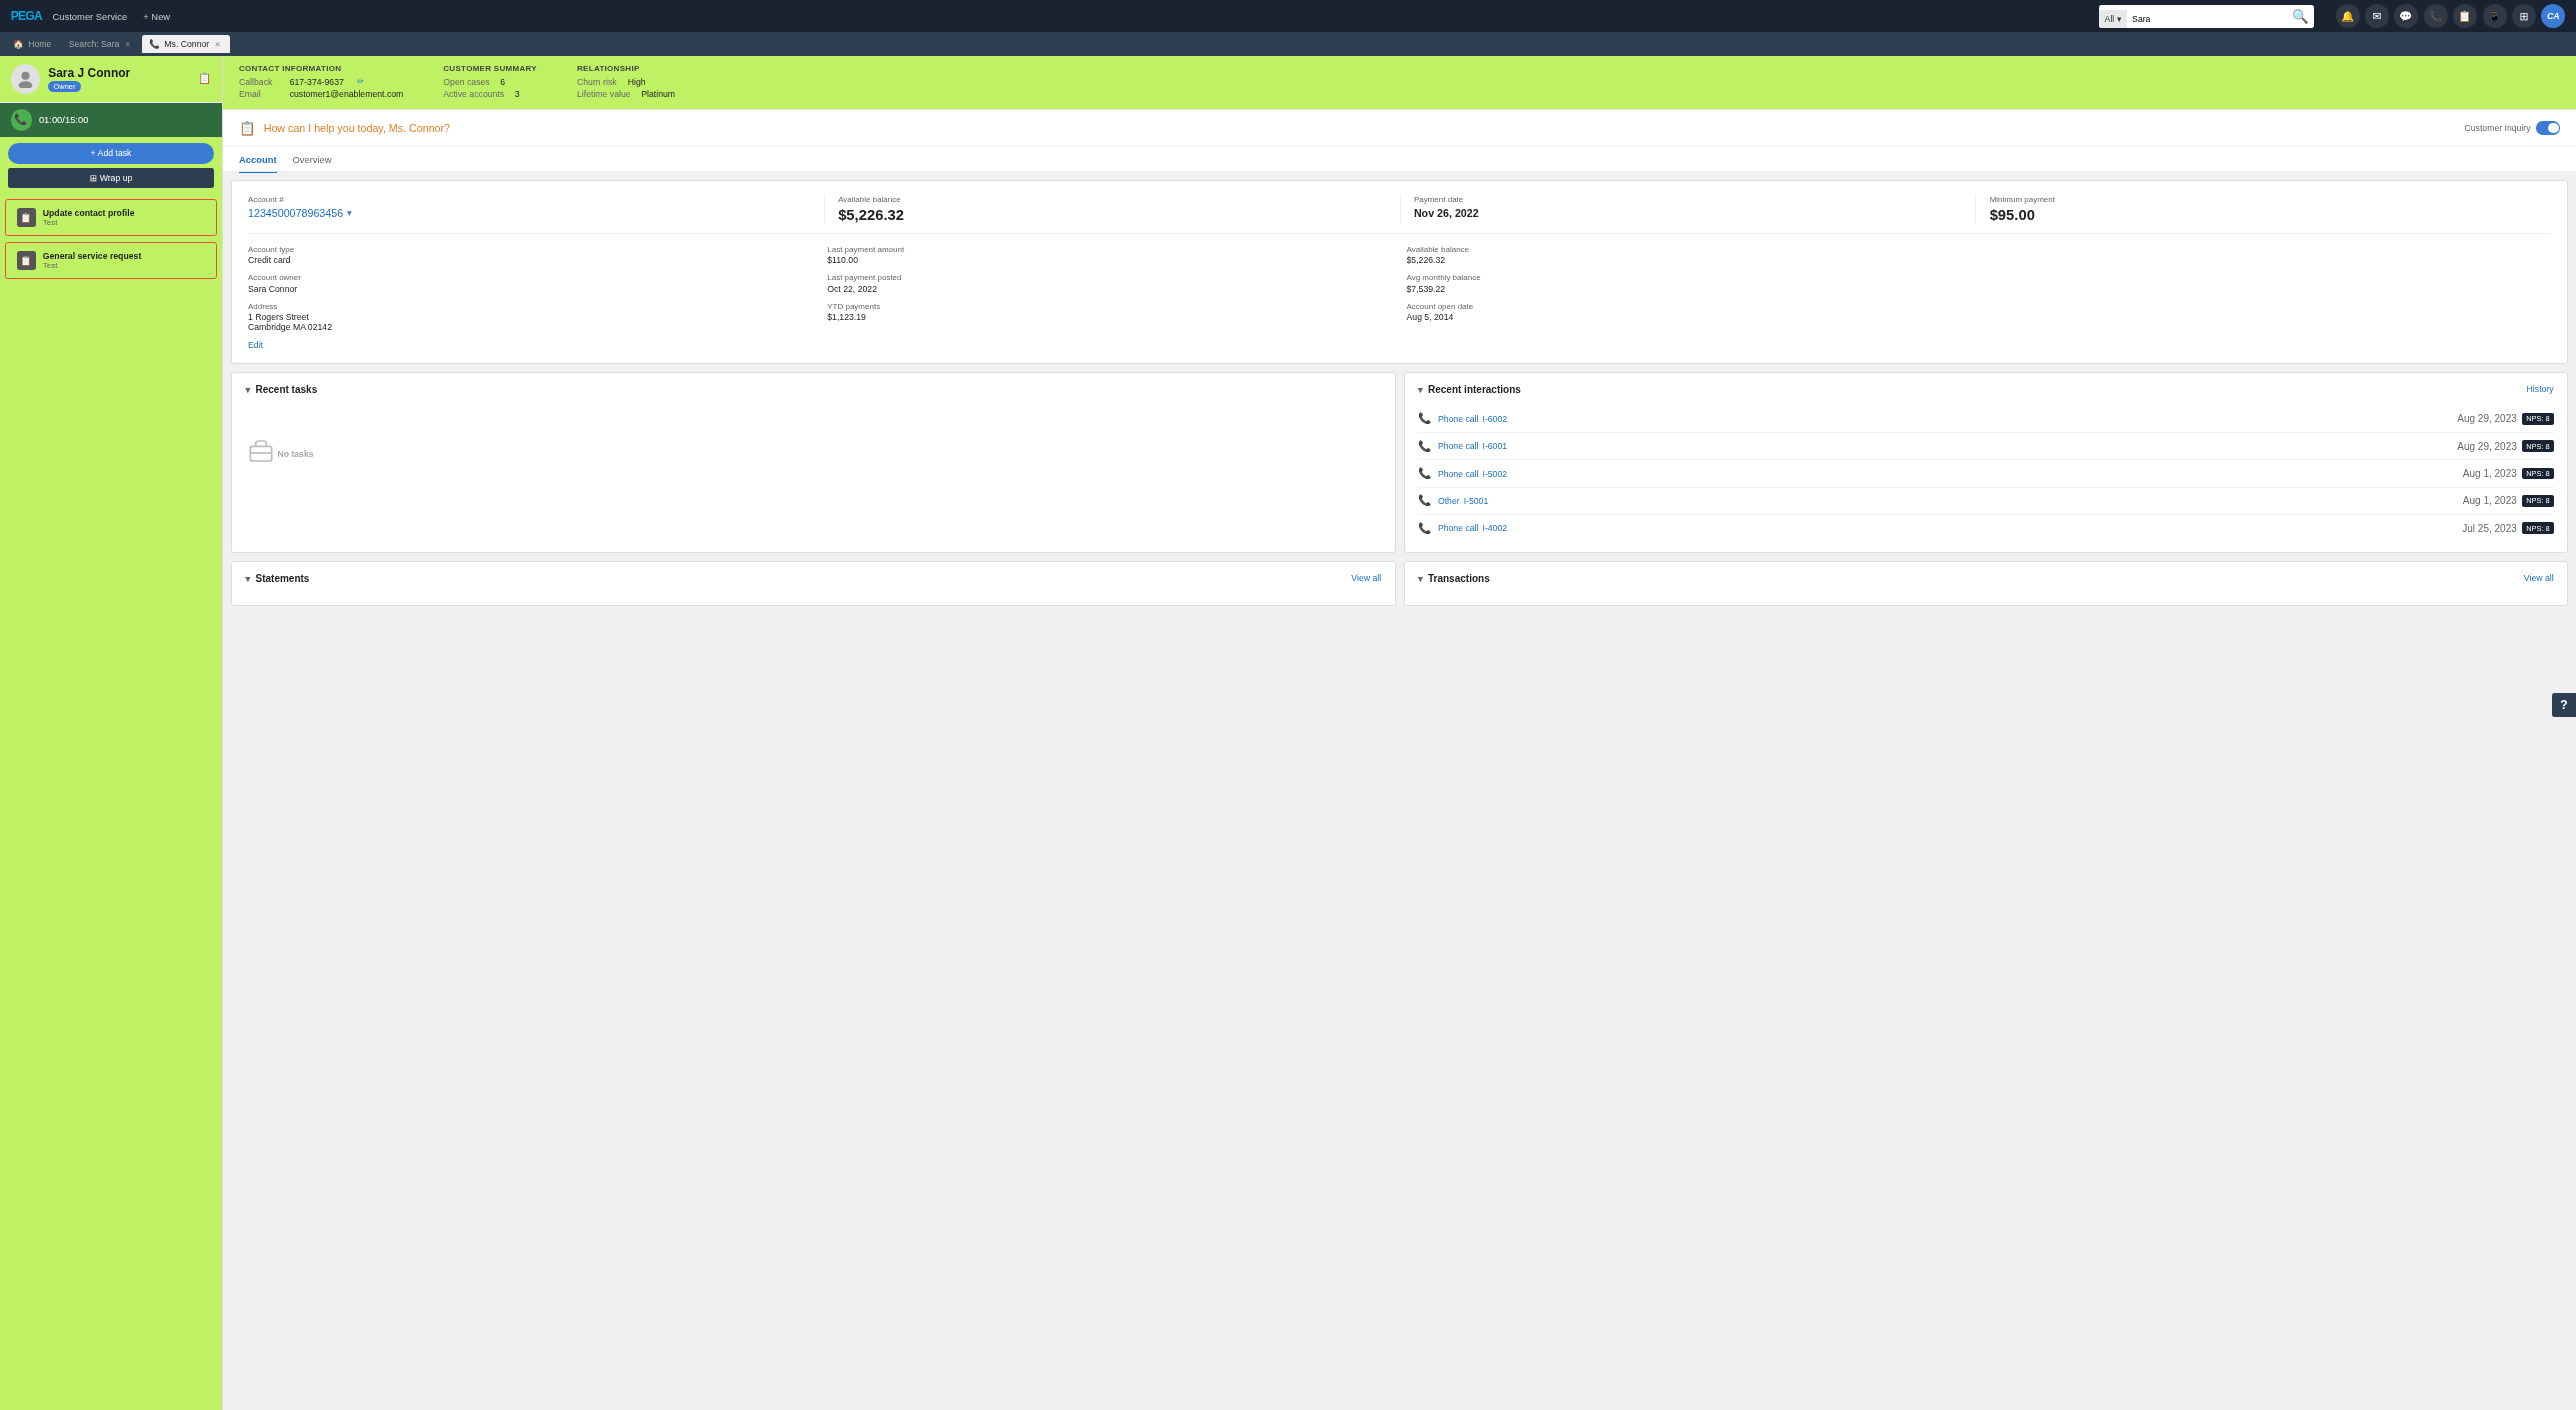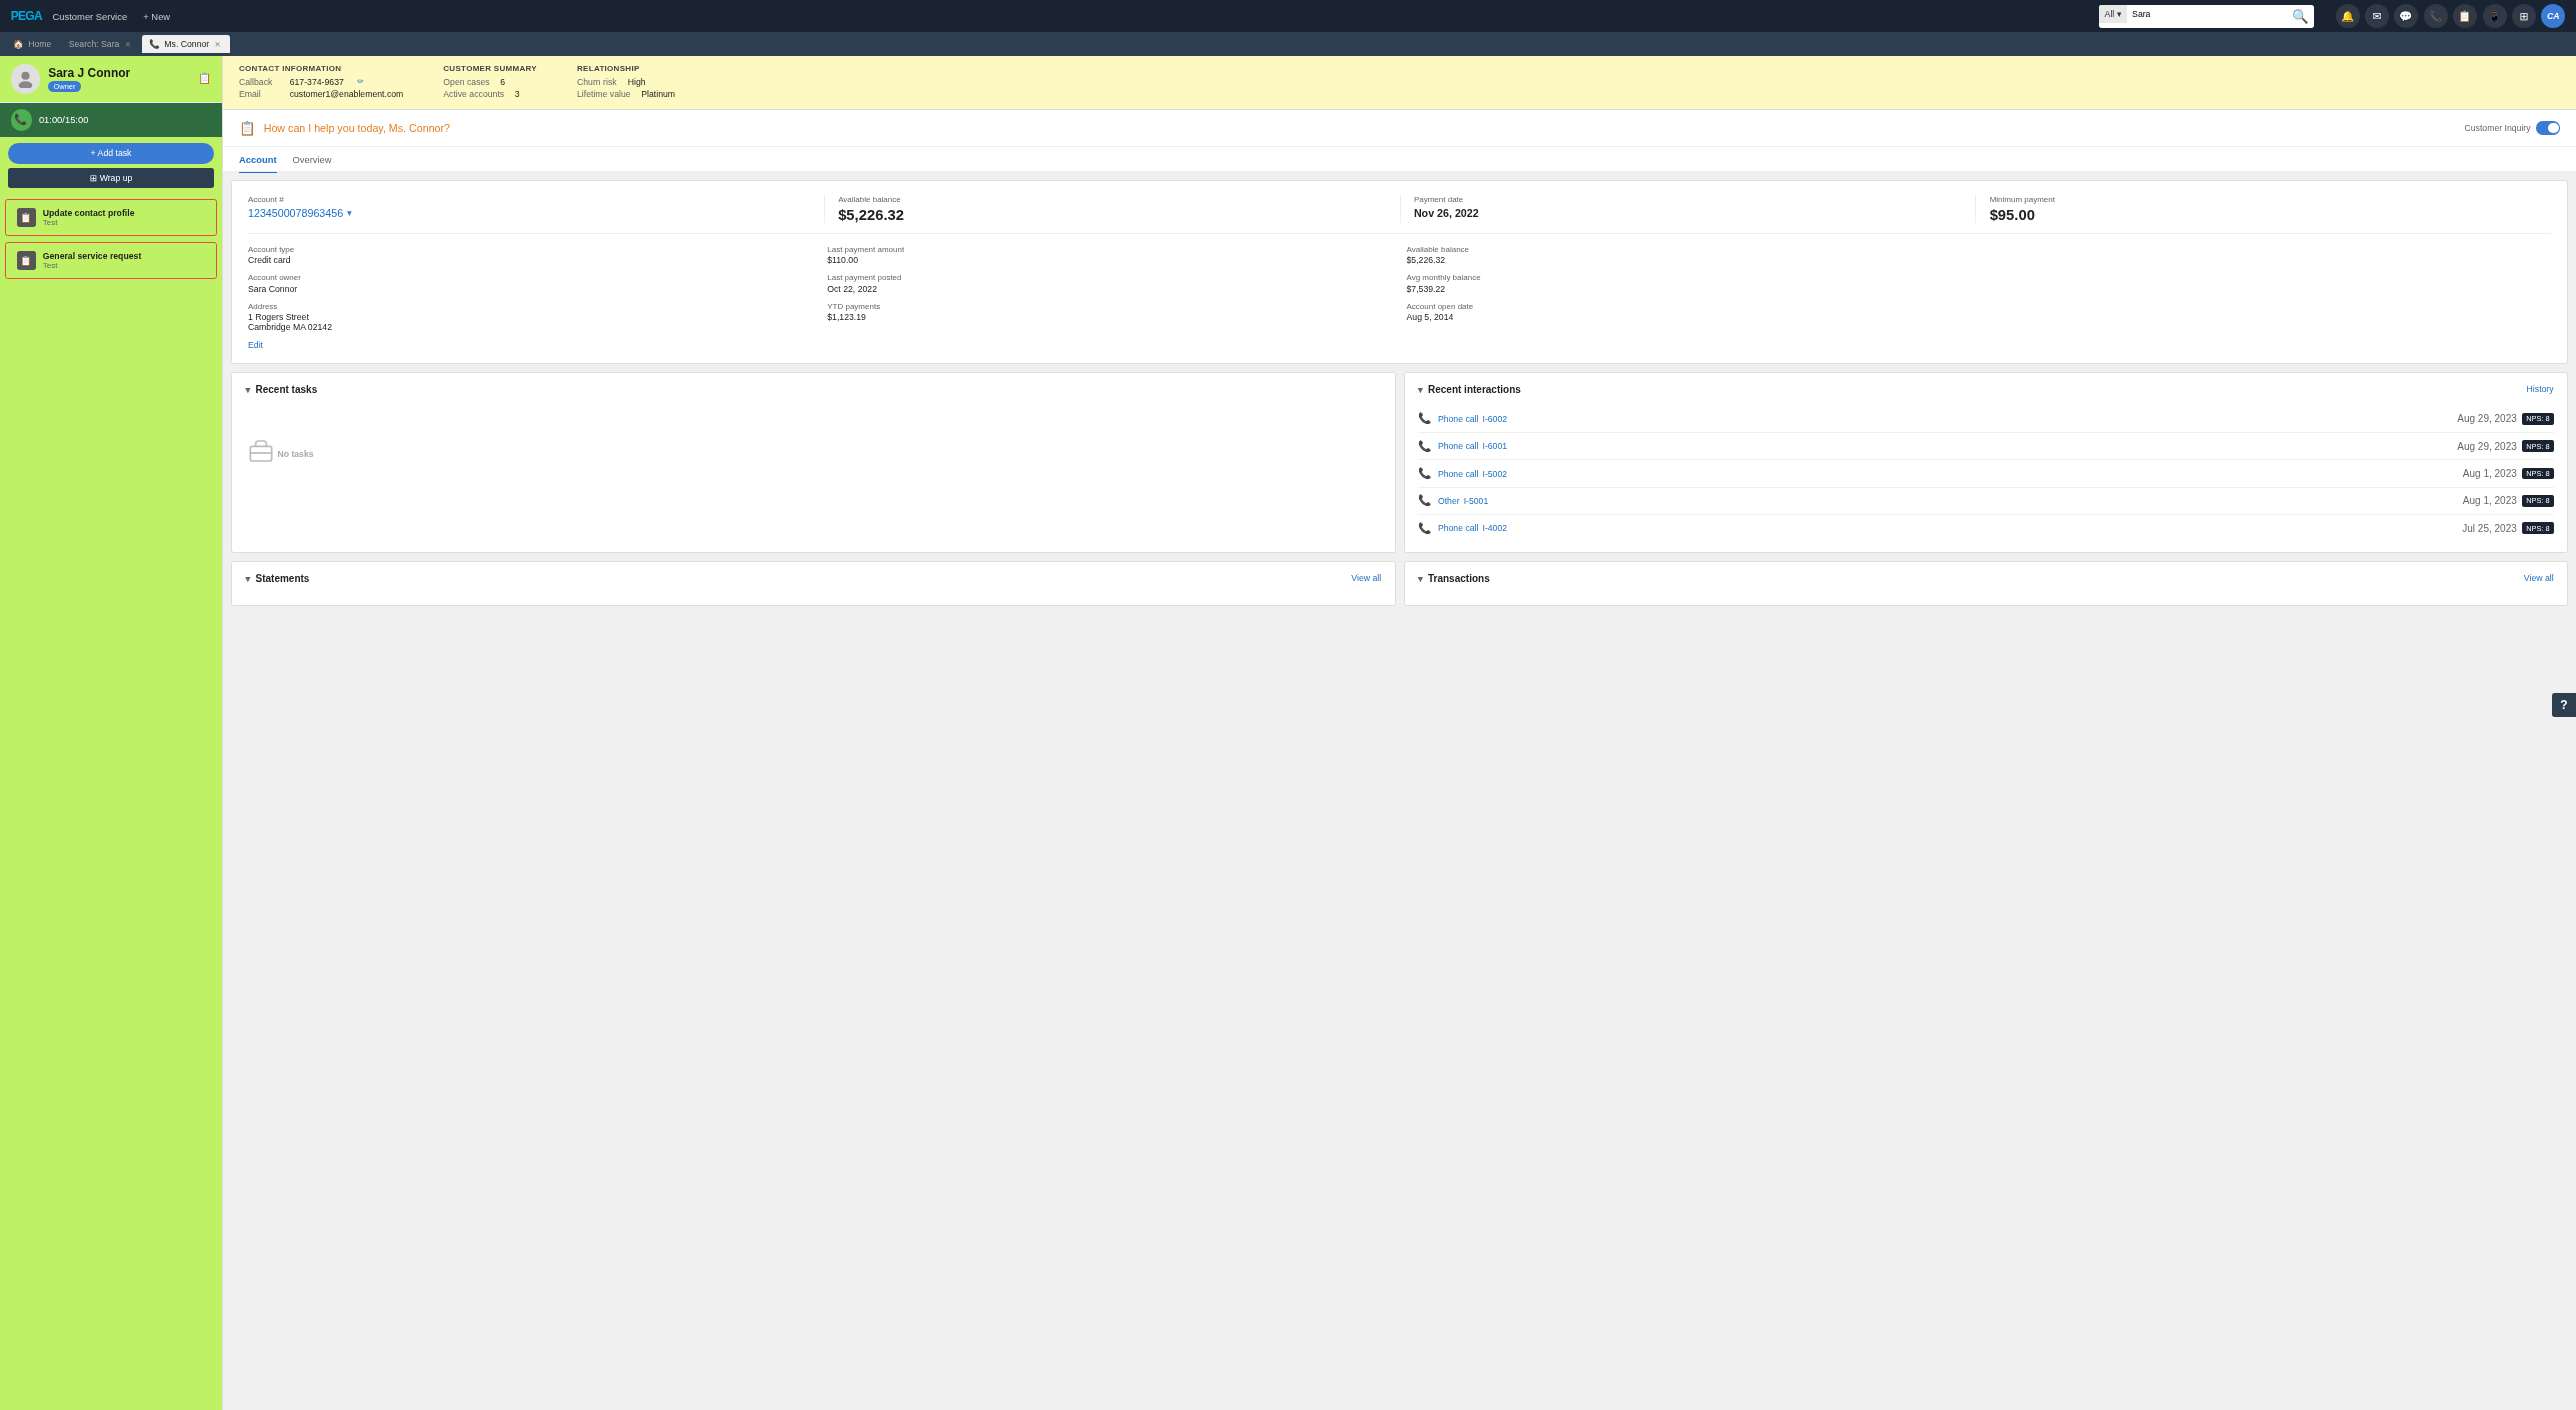--- a/index.html
+++ b/index.html
@@ -31,21 +31,21 @@
       gap: 2.7px;
       color: #ccc;
       font-size: 9.4px;
       cursor: pointer;
       padding: 2.7px 5.4px;
       border-radius: 2.7px;
     }
     .search-bar {
       margin-left: auto;
       display: flex;
-      align-items: flex-start;
+      align-items: flex-end;
       background: white;
       border-radius: 2.7px;
       overflow: hidden;
       width: 215px;
     }
     .search-filter {
       background: #e8e8e8;
       border: none;
       padding: 4px 5.4px;
       font-size: 8.7px;
@@ -285,21 +285,21 @@
     
     .right-content {
       flex: 1;
       display: flex;
       flex-direction: column;
       overflow: hidden;
     }
 
     
     .top-info-bar {
-      background: #fef9c3;
+      background: #bef264;
       border-bottom: 0.7px solid #ddd;
       padding: 8px 16px;
       display: flex;
       gap: 40px;
       align-items: flex-start;
     }
     .info-section-title {
       font-size: 8px;
       font-weight: 700;
       color: #444;

